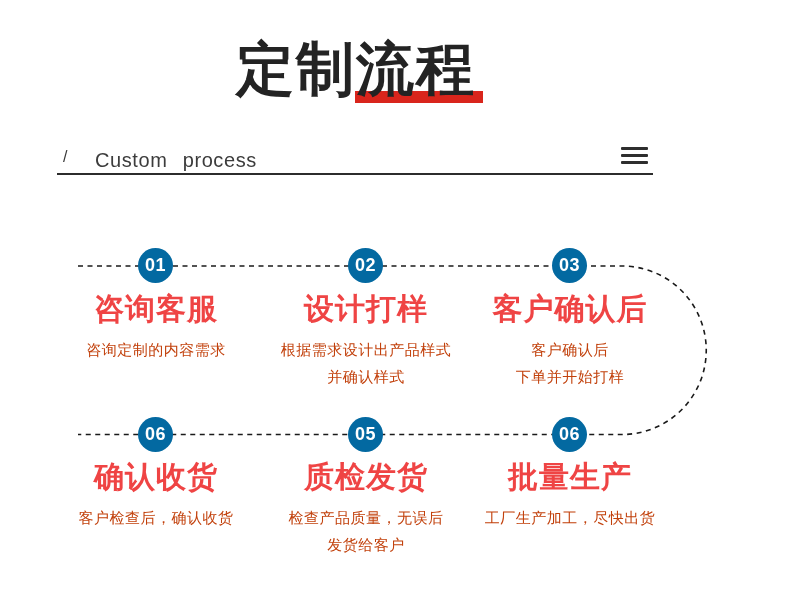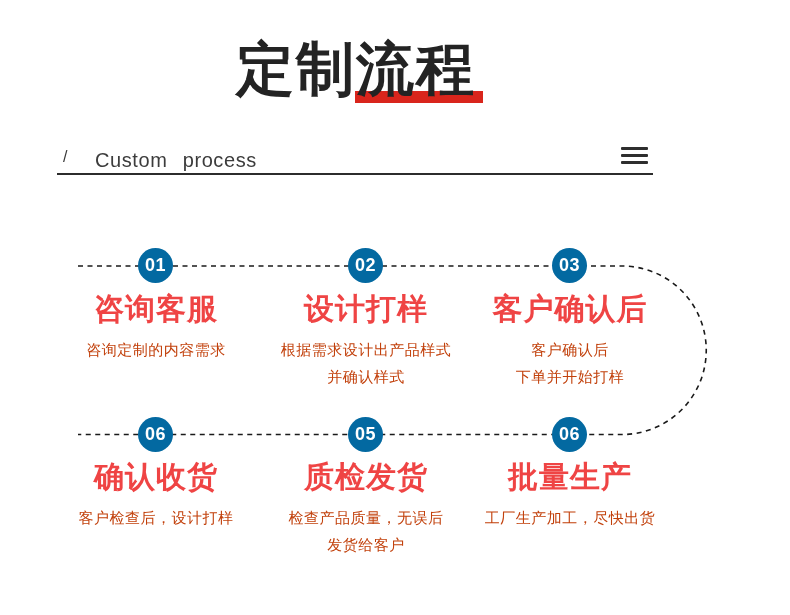--- a/index.html
+++ b/index.html
@@ -180,21 +180,21 @@
     <div class="step-desc">并确认样式</div>
   </div>
   <div class="step-block b-top b-col3">
     <div class="step-title">客户确认后</div>
     <div class="step-desc">客户确认后</div>
     <div class="step-desc">下单并开始打样</div>
   </div>
 
   <div class="step-block b-bottom b-col1">
     <div class="step-title">确认收货</div>
-    <div class="step-desc">客户检查后，设计打样</div>
+    <div class="step-desc">客户检查后，确认收货</div>
 
   </div>
   <div class="step-block b-bottom b-col3">
     <div class="step-title">批量生产</div>
     <div class="step-desc">工厂生产加工，尽快出货</div>
 
   </div>
   <div class="step-block b-bottom b-col2">
     <div class="step-title">质检发货</div>
     <div class="step-desc">检查产品质量，无误后</div>

